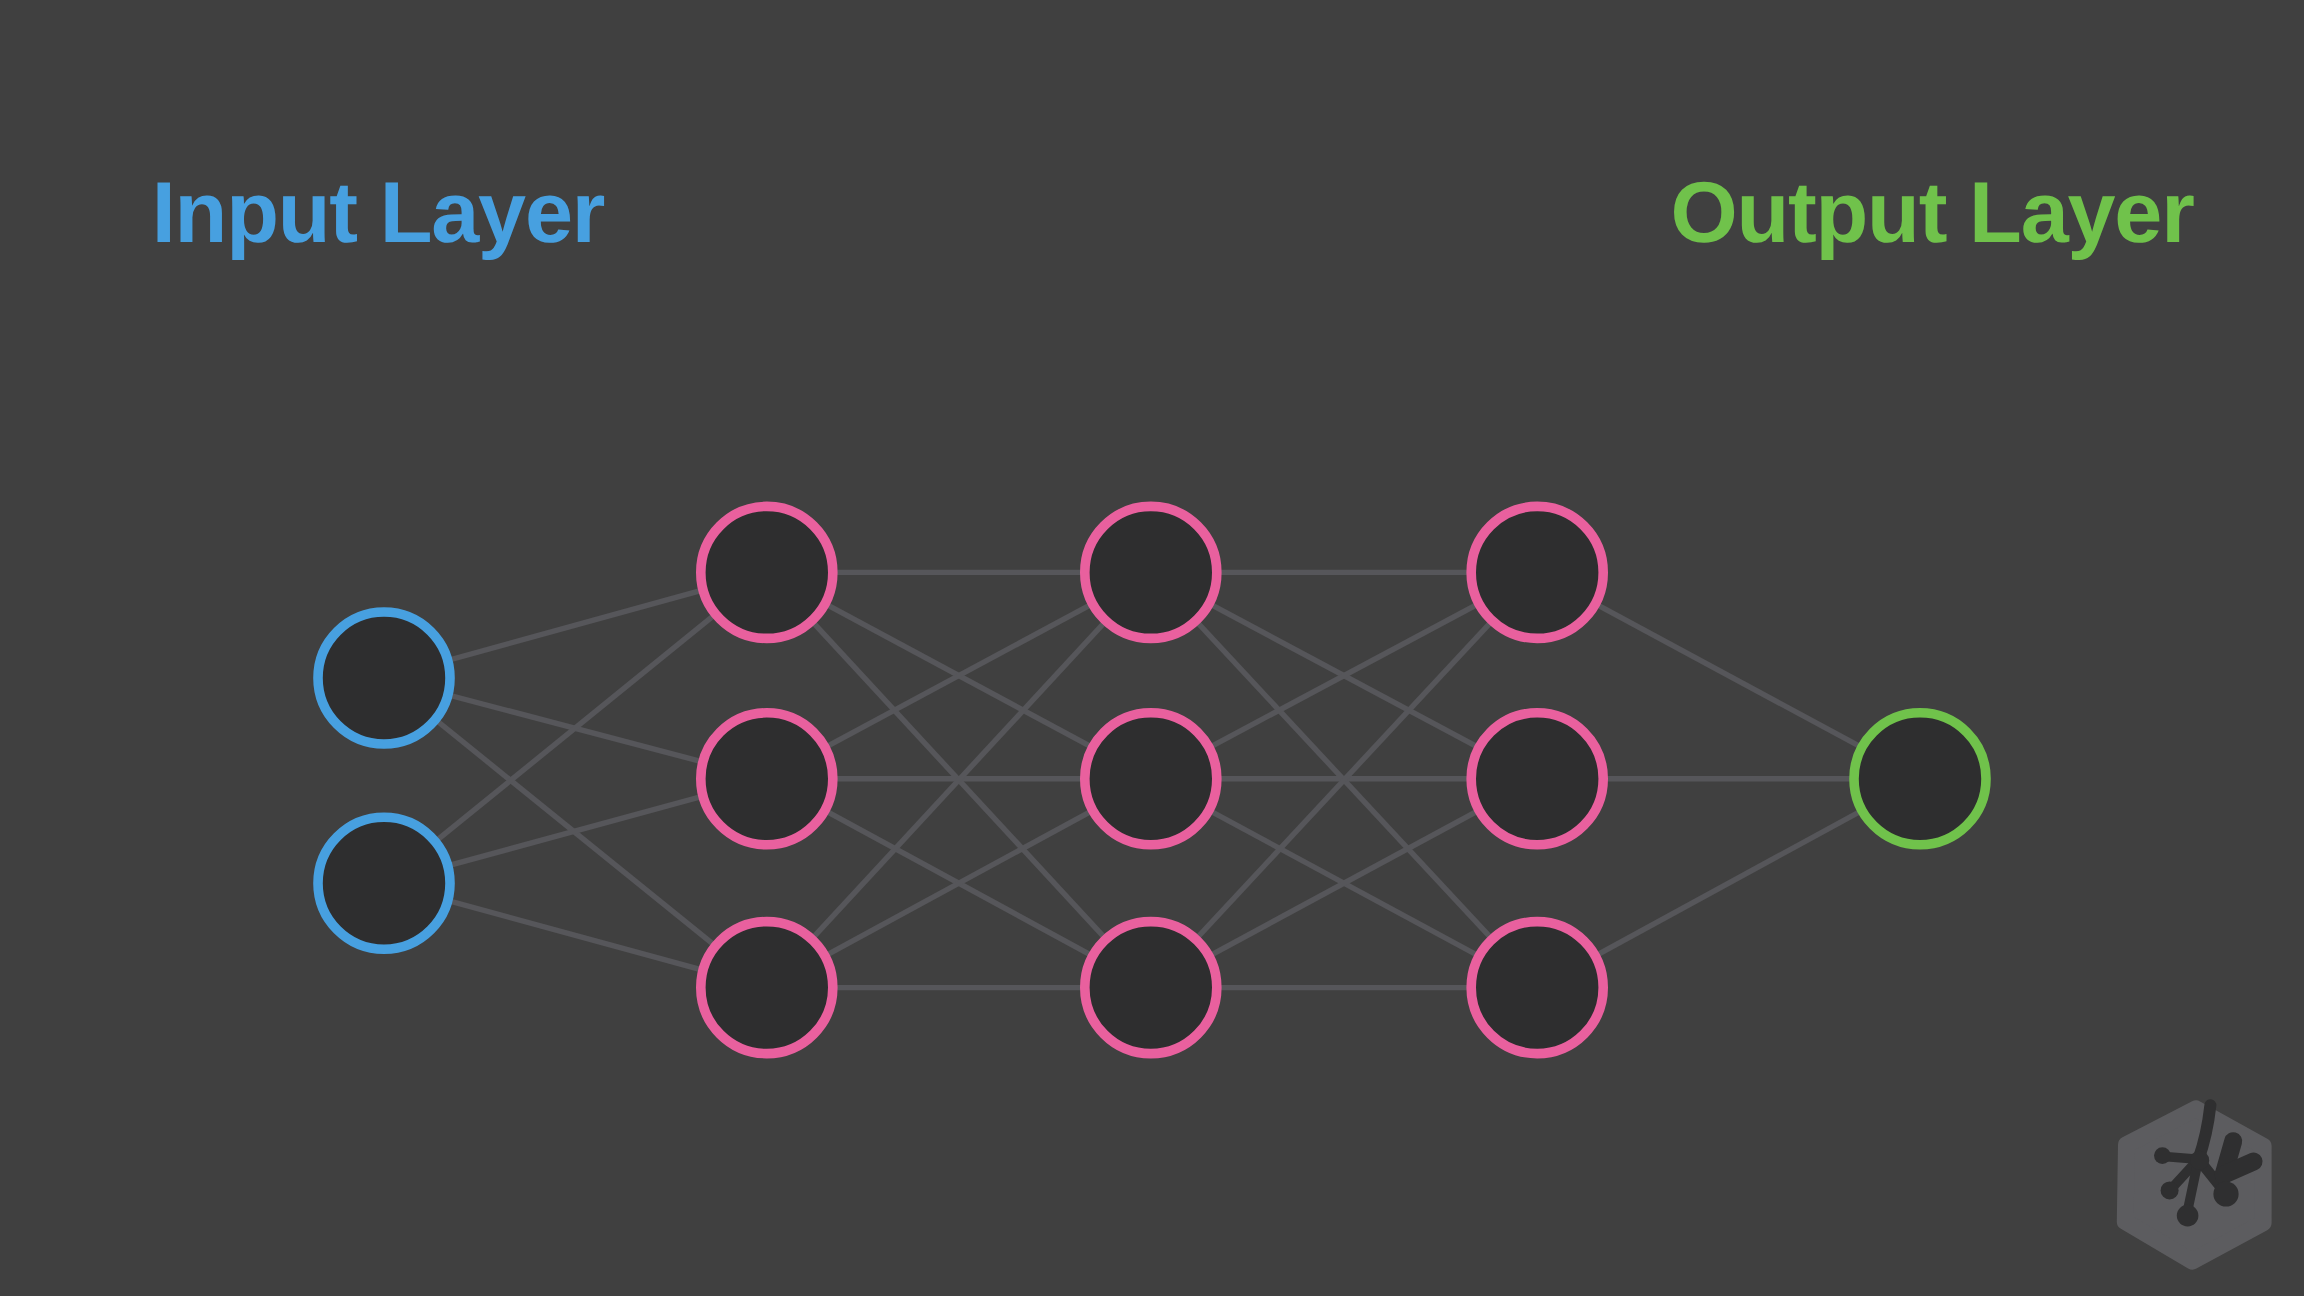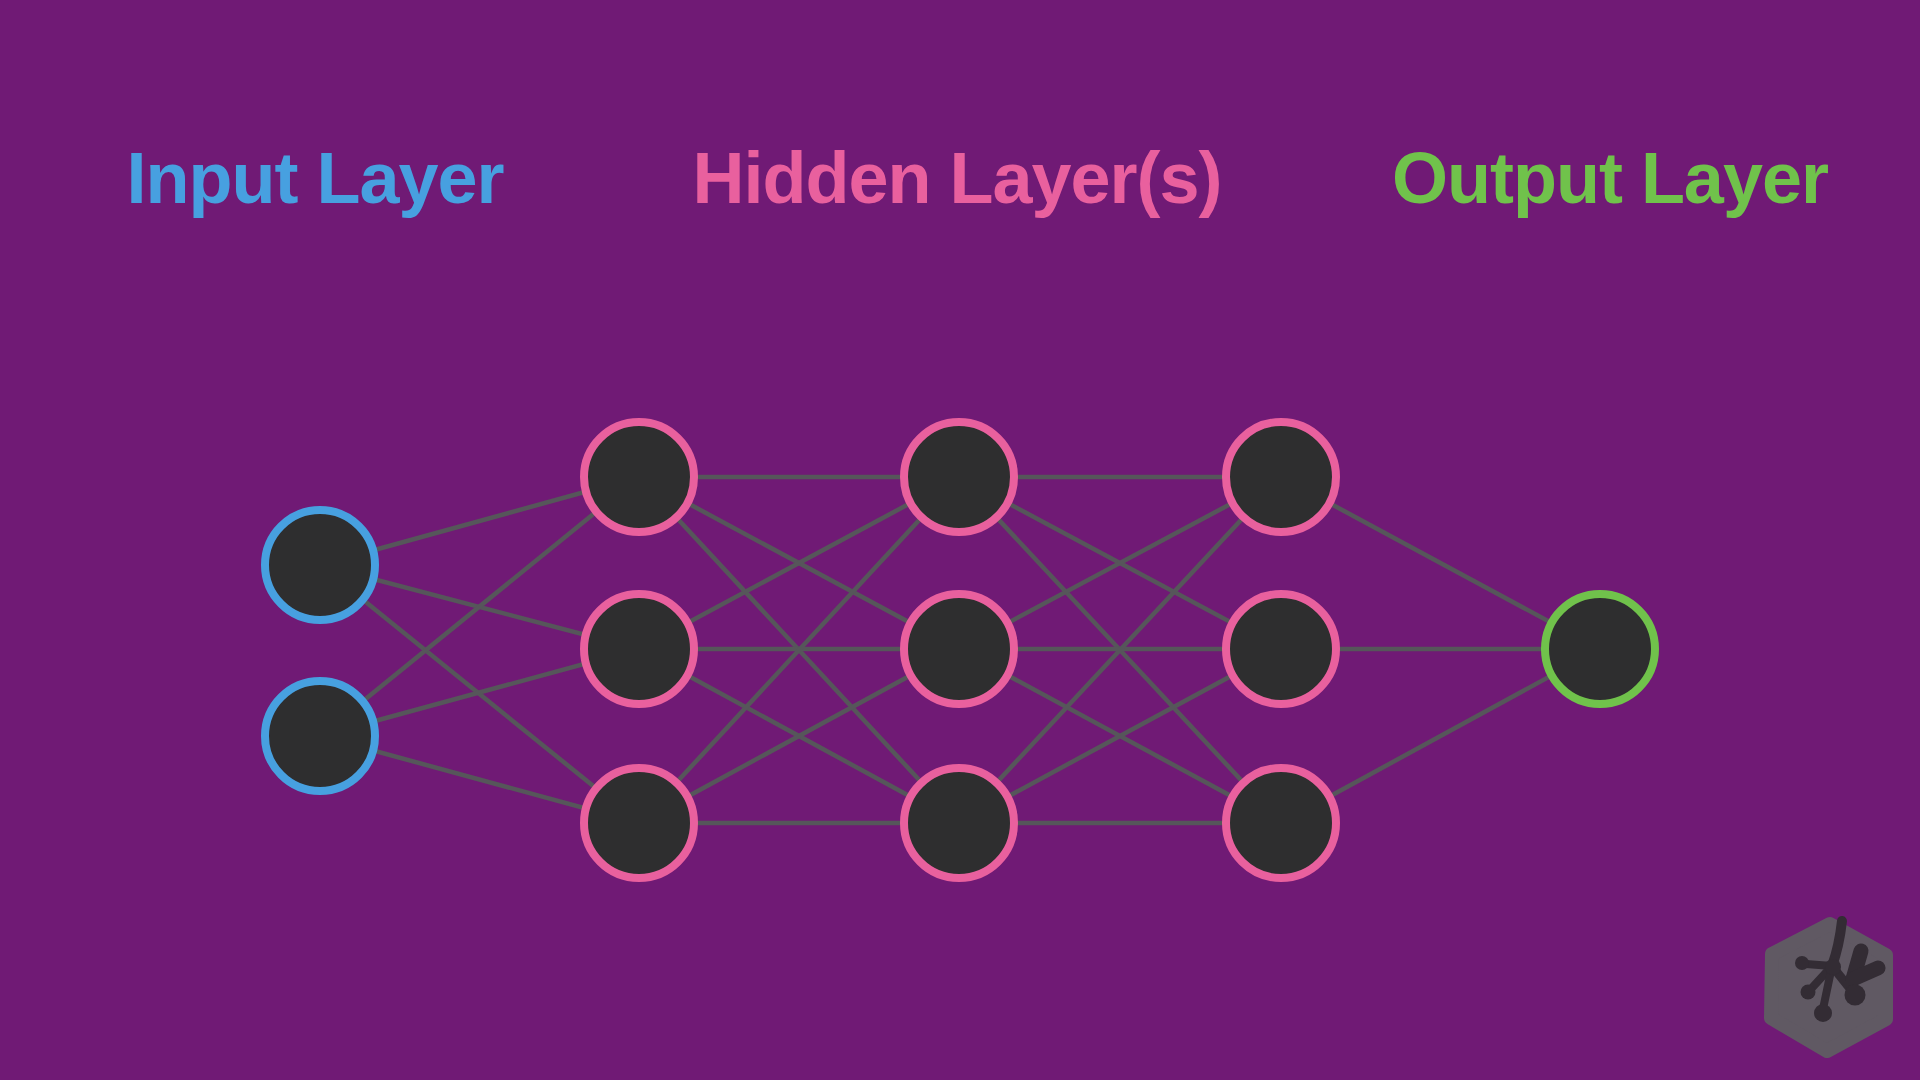--- a/index.html
+++ b/index.html
@@ -42,21 +42,21 @@
     left: 1755px;
     top: 915px;
     width: 150px;
     height: 145px;
     opacity: 0.92;
   }
 </style>
 </head>
 <body>
 
-<div class="stage" style="background: #701a75;">
+<div class="stage" style="background: #404040;">
 
   <svg id="network-svg" viewBox="0 0 1920 1080">
     <g id="edges-group">
         <line x1="320" y1="565" x2="639" y2="477" stroke="#56565a" stroke-width="4.5"></line>
         <line x1="320" y1="565" x2="639" y2="649" stroke="#56565a" stroke-width="4.5"></line>
         <line x1="320" y1="565" x2="639" y2="823" stroke="#56565a" stroke-width="4.5"></line>
         <line x1="320" y1="736" x2="639" y2="477" stroke="#56565a" stroke-width="4.5"></line>
         <line x1="320" y1="736" x2="639" y2="649" stroke="#56565a" stroke-width="4.5"></line>
         <line x1="320" y1="736" x2="639" y2="823" stroke="#56565a" stroke-width="4.5"></line>
         <line x1="639" y1="477" x2="959" y2="477" stroke="#56565a" stroke-width="4.5"></line>
@@ -92,21 +92,20 @@
         <circle cx="959" cy="823" r="55" fill="#2e2e2f" stroke="#e9609e" stroke-width="8"></circle>
         <circle cx="1281" cy="477" r="55" fill="#2e2e2f" stroke="#e9609e" stroke-width="8"></circle>
         <circle cx="1281" cy="649" r="55" fill="#2e2e2f" stroke="#e9609e" stroke-width="8"></circle>
         <circle cx="1281" cy="823" r="55" fill="#2e2e2f" stroke="#e9609e" stroke-width="8"></circle>
         <circle cx="1600" cy="649" r="55" fill="#2e2e2f" stroke="#70c24b" stroke-width="8"></circle>
       </g>
   </svg>
 
   <div class="layer-label" id="label-input" style="color: rgb(71, 160, 224);">Input Layer</div>
 
-  <div class="layer-label" id="label-hidden" style="color: rgb(233, 96, 158);">Hidden Layer(s)</div>
 
   <div class="layer-label" id="label-output" style="color: rgb(112, 194, 75); text-align: right;">Output Layer</div>
 
   <svg class="logo" viewBox="0 0 150 145">
 
     <polygon id="logo-hex" points="75,9 131,40 131,104 72,136 16,103 17,39" stroke-width="14" stroke-linejoin="round" fill="#5f5f62" stroke="#5f5f62"></polygon>
 
     <g id="logo-cutout" fill="none" stroke-linecap="round" stroke="#2e2e2f">
       <path d="M 87,6 C 85,24 81,40 77,51" stroke-width="10"></path>
       <path d="M 77,51 L 51,49" stroke-width="8"></path>

